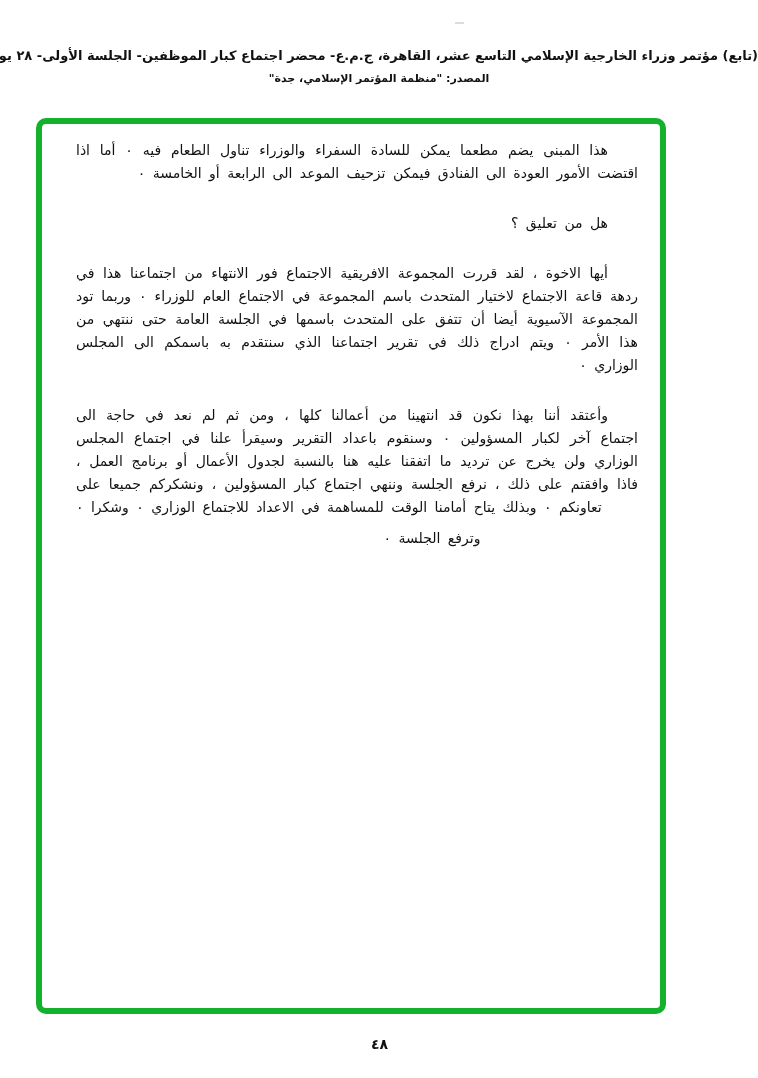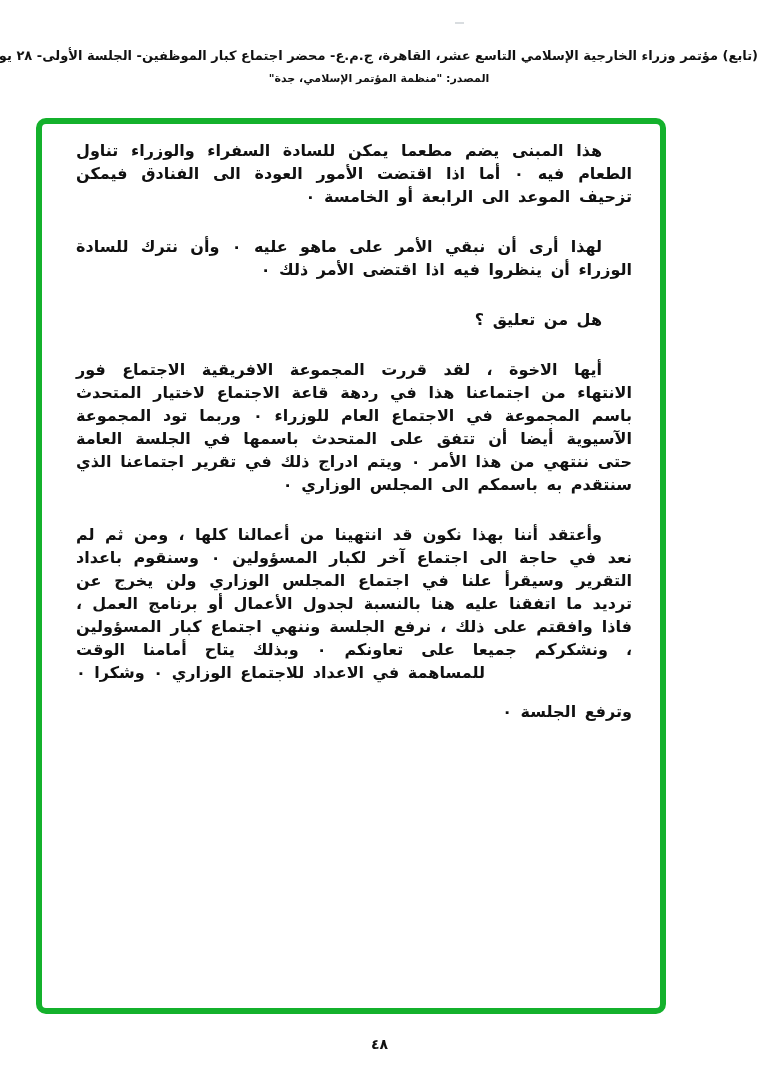--- a/index.html
+++ b/index.html
@@ -44,44 +44,44 @@
     left:36px;top:118px;
     width:630px;height:896px;
     box-sizing:border-box;
     border:6px solid var(--green);
     border-radius:10px;
     overflow:hidden;
     background:transparent;
   }
   .body-text{
     direction:rtl;
-    padding:15px 28px 0 34px;
-    font-size:16px;
-    font-weight:700;
+    padding:15px 22px 0 34px;
+    font-size:14px;
+    font-weight:400;
     line-height:23px;
     text-align:justify;
     word-spacing:3px;
     color:var(--ink);
   }
   .para{
     margin:0 0 27px 0;
     text-indent:30px;
   }
   .para.short{
     text-indent:30px;
     margin-top:19px;
   }
   .para.last-left{
     
     text-align-last:left;
-    margin-bottom:16px;
+    margin-bottom:8px;
   }
   .closing-line{
     direction:rtl;
-    text-align:right;
+    text-align:center;
     padding-left:150px;
     margin:0 0 0 0;
     text-indent:0;
   }
   .page-number{
     position:absolute;
     bottom:26px;left:1px;right:0;
     text-align:center;
     font-size:14px;
     font-weight:700;
@@ -102,21 +102,20 @@
   <div class="scan-artifact"></div>
 
   <div class="header">
     <div class="header-title">(تابع) مؤتمر وزراء الخارجية الإسلامي التاسع عشر، القاهرة، ج.م.ع- محضر اجتماع كبار الموظفين- الجلسة الأولى- ٢٨ يوليه ١٩٩٠</div>
     <div class="header-source">المصدر: "منظمة المؤتمر الإسلامي، جدة"</div>
   </div>
 
   <div class="green-box">
     <div class="body-text">
       <p class="para">هذا المبنى يضم مطعما يمكن للسادة السفراء والوزراء تناول الطعام فيه ٠ أما اذا اقتضت الأمور العودة الى الفنادق فيمكن تزحيف الموعد الى الرابعة أو الخامسة ٠</p>
-      <p class="para">لهذا أرى أن نبقي الأمر على ماهو عليه ٠ وأن نترك للسادة الوزراء أن ينظروا فيه اذا اقتضى الأمر ذلك ٠</p>
       <p class="para short">هل من تعليق ؟</p>
       <p class="para">أيها الاخوة ، لقد قررت المجموعة الافريقية الاجتماع فور الانتهاء من اجتماعنا هذا في ردهة قاعة الاجتماع لاختيار المتحدث باسم المجموعة في الاجتماع العام للوزراء ٠ وربما تود المجموعة الآسيوية أيضا أن تتفق على المتحدث باسمها في الجلسة العامة حتى ننتهي من هذا الأمر ٠ ويتم ادراج ذلك في تقرير اجتماعنا الذي سنتقدم به باسمكم الى المجلس الوزاري ٠</p>
       <p class="para last-left">وأعتقد أننا بهذا نكون قد انتهينا من أعمالنا كلها ، ومن ثم لم نعد في حاجة الى اجتماع آخر لكبار المسؤولين ٠ وسنقوم باعداد التقرير وسيقرأ علنا في اجتماع المجلس الوزاري ولن يخرج عن ترديد ما اتفقنا عليه هنا بالنسبة لجدول الأعمال أو برنامج العمل ، فاذا وافقتم على ذلك ، نرفع الجلسة وننهي اجتماع كبار المسؤولين ، ونشكركم جميعا على تعاونكم ٠ وبذلك يتاح أمامنا الوقت للمساهمة في الاعداد للاجتماع الوزاري ٠ وشكرا ٠</p>
       <p class="para closing-line">وترفع الجلسة ٠</p>
     </div>
   </div>
 
   <div class="page-number">٤٨</div>
 
 </div>

